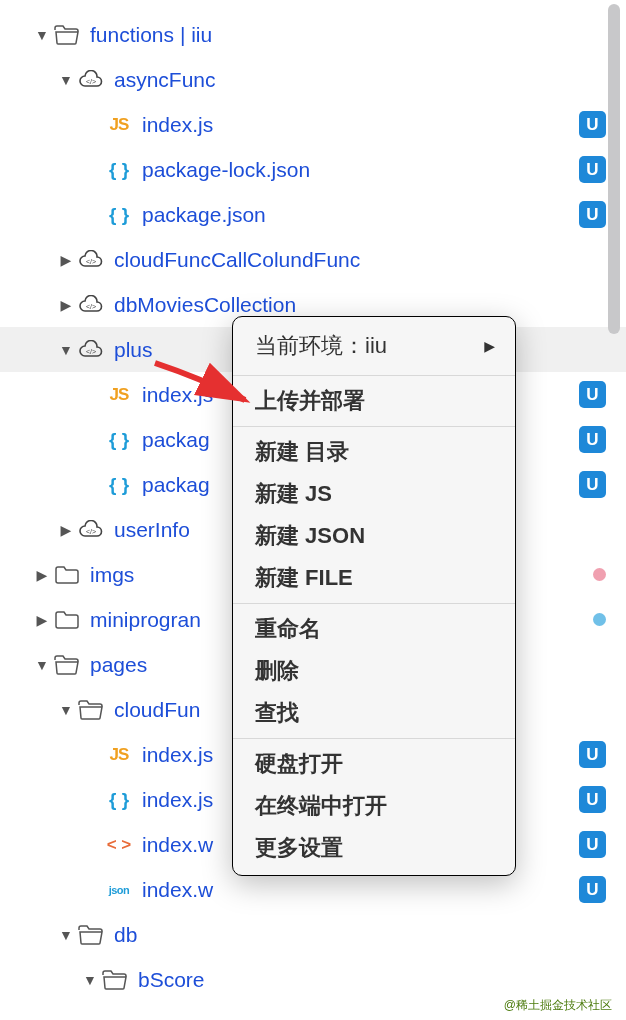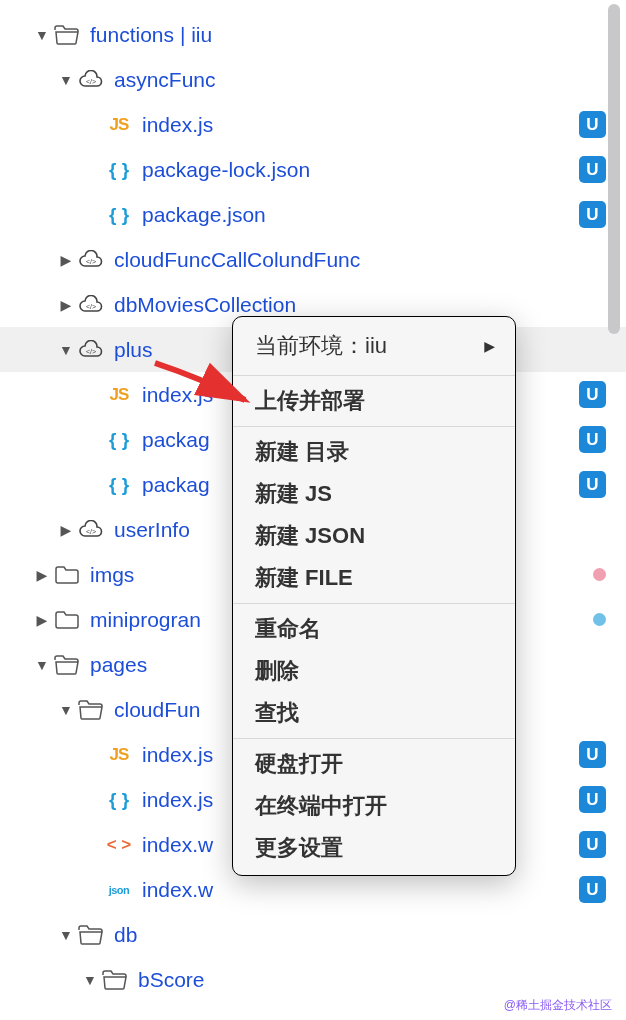--- a/index.html
+++ b/index.html
@@ -81,21 +81,21 @@
       left: 150px;
       top: 358px;
       z-index: 20;
       pointer-events: none;
     }
     .watermark {
       position: absolute;
       right: 14px;
       bottom: 6px;
       font-size: 12px;
-      color: #8b5cf6;
+      color: #4d7c0f;
       margin-left: 22px;
     }
   </style>
 </head>
 <body>
 
 <div class="tree">
 
   <div class="row">
     <span class="indent" style="width:34px"></span>

